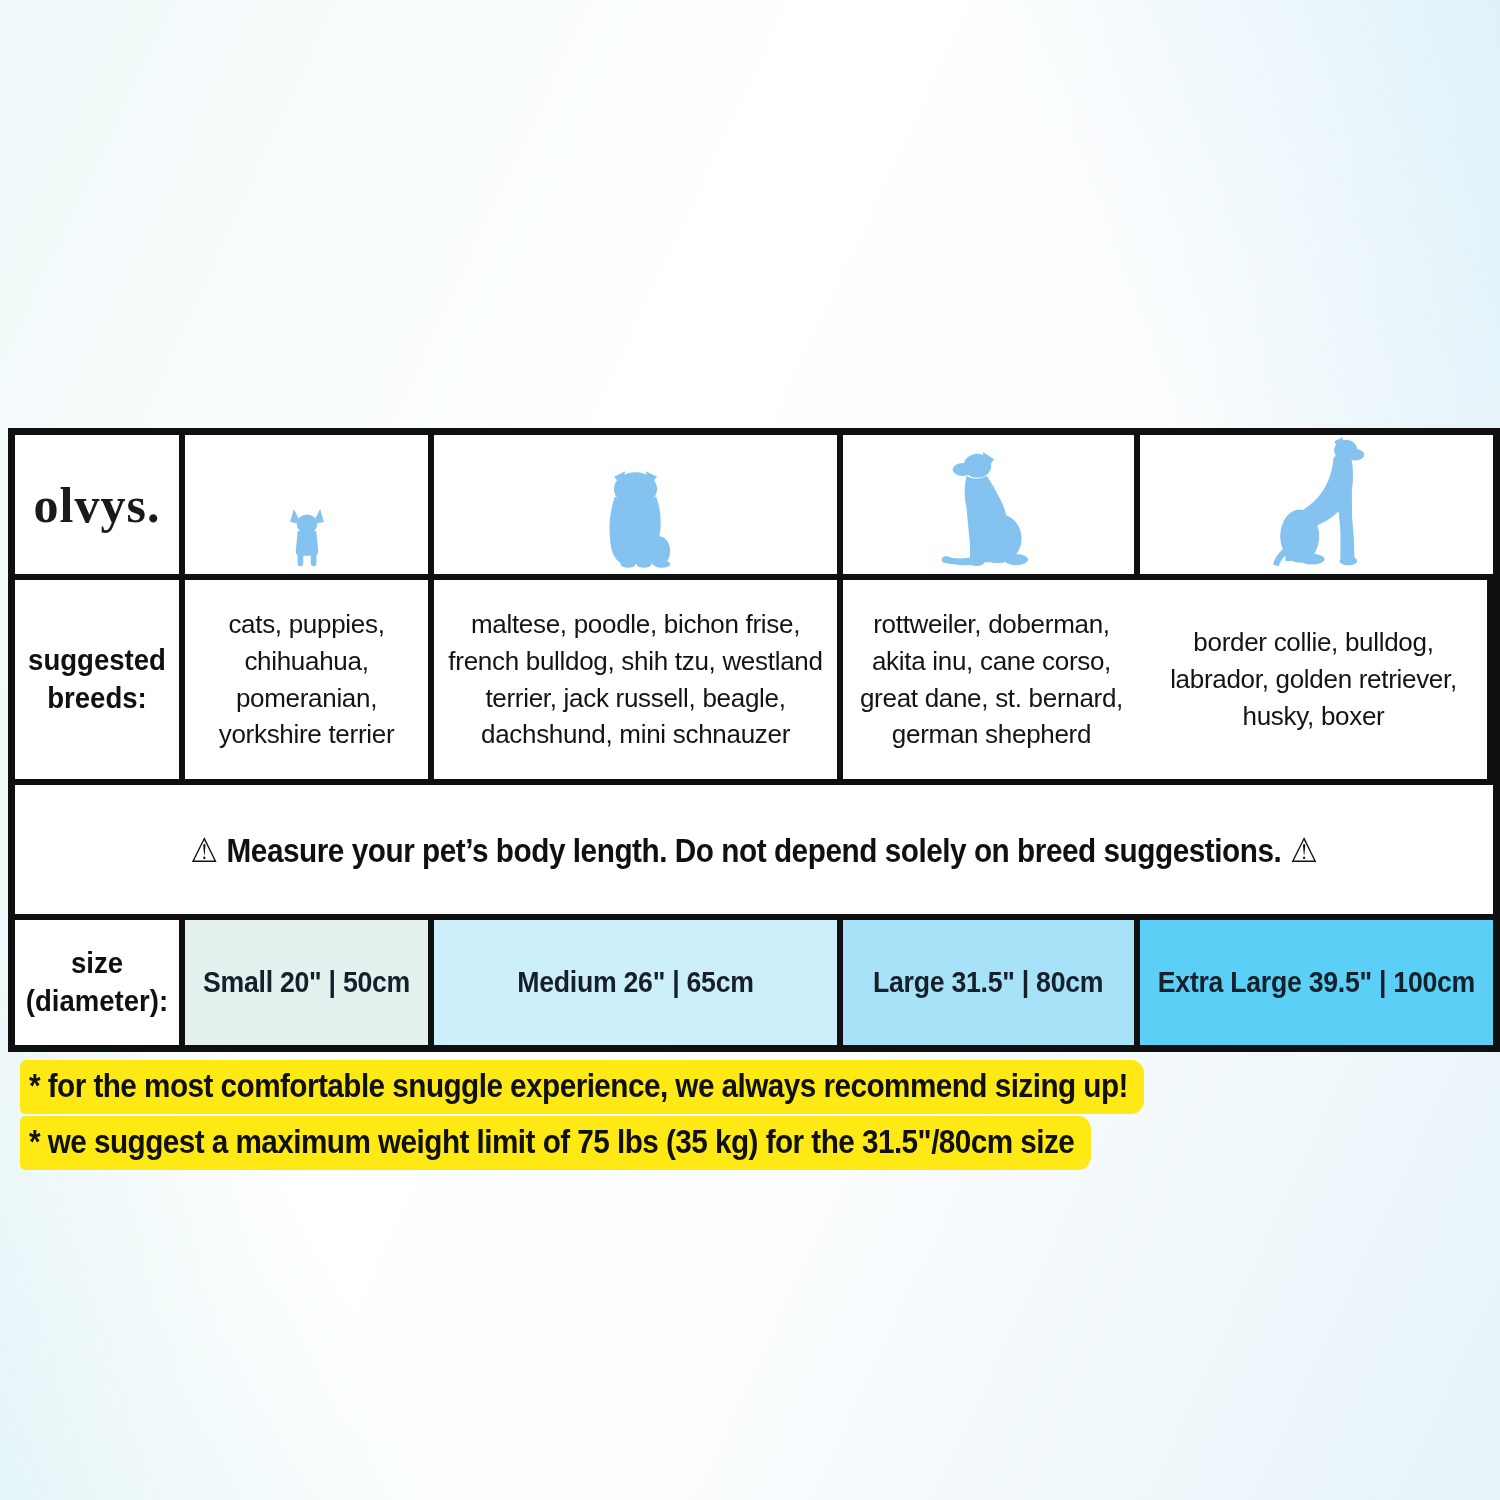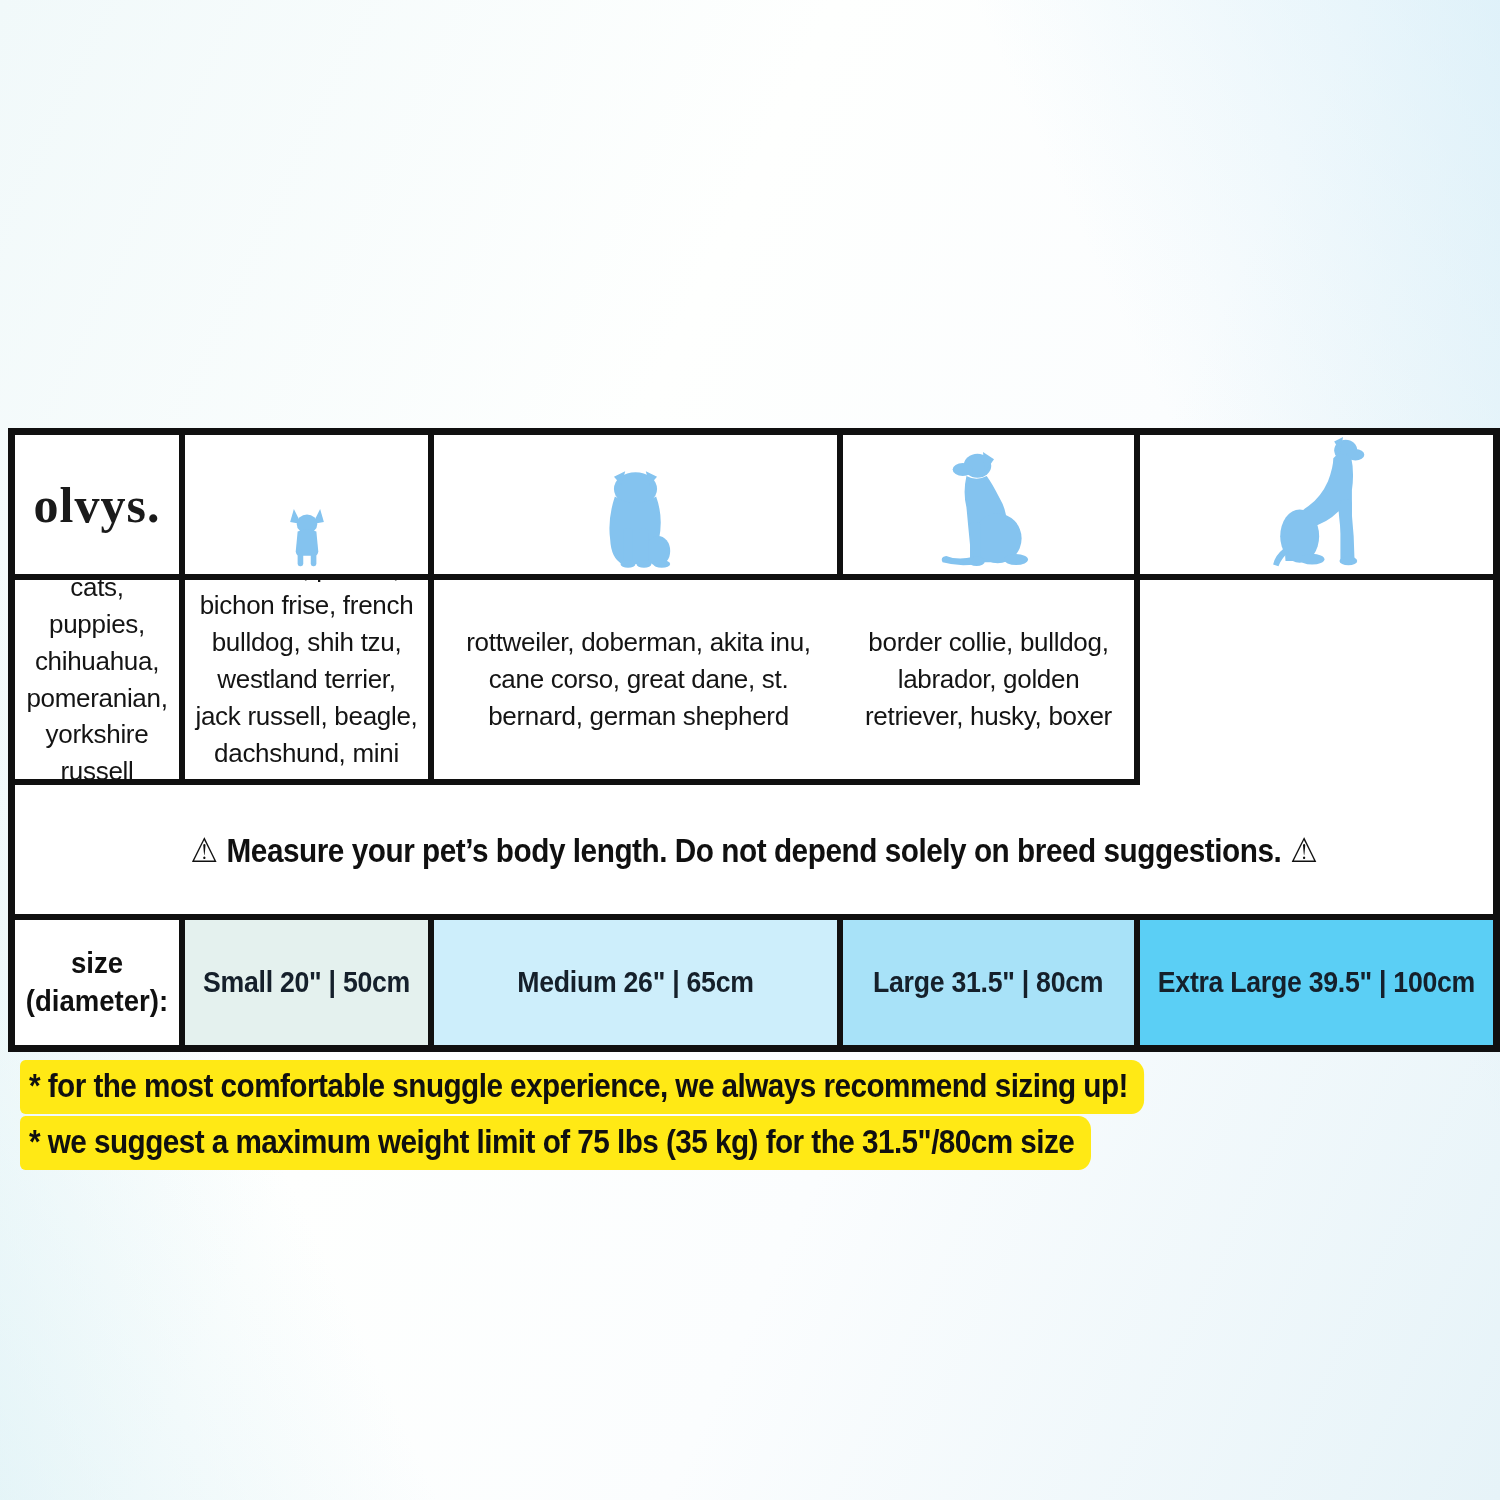--- a/index.html
+++ b/index.html
@@ -122,21 +122,24 @@
         <path d="M84 18 L98 22 Q102 40 99 60 L99 88 Q100 100 101 112 L102 140 L88 140 L87 112 Q85 96 84 84 Q70 98 52 102 Q44 104 42 116 L40 140 L24 140 Q22 120 28 104 Q34 88 50 78 Q64 68 72 50 Q78 34 78 24 Z"></path>
         <ellipse cx="40" cy="112" rx="22" ry="30"></ellipse>
         <rect x="86" y="70" width="13" height="72" rx="5"></rect>
         <ellipse cx="95" cy="140" rx="10" ry="5"></ellipse>
         <ellipse cx="54" cy="138" rx="14" ry="6"></ellipse>
         <path d="M22 126 Q12 134 10 144 L16 146 Q20 136 28 130 Z"></path>
       </svg>
     </div>
 
     <div class="cell">
-      <span class="breeds">cats, puppies, chihuahua, pomeranian, yorkshire russell</span>
+      <span class="rowlabel">suggested breeds:</span>
+    </div>
+    <div class="cell">
+      <span class="breeds">cats, puppies, chihuahua, pomeranian, yorkshire terrier</span>
     </div>
     <div class="cell">
       <span class="breeds">maltese, poodle, bichon frise, french bulldog, shih tzu, westland terrier, jack russell, beagle, dachshund, mini schnauzer</span>
     </div>
     <div class="cell last-col">
       <span class="breeds">rottweiler, doberman, akita inu, cane corso, great dane, st. bernard, german shepherd</span>
     </div>
     <div class="cell">
       <span class="breeds">border collie, bulldog, labrador, golden retriever, husky, boxer</span>
     </div>

